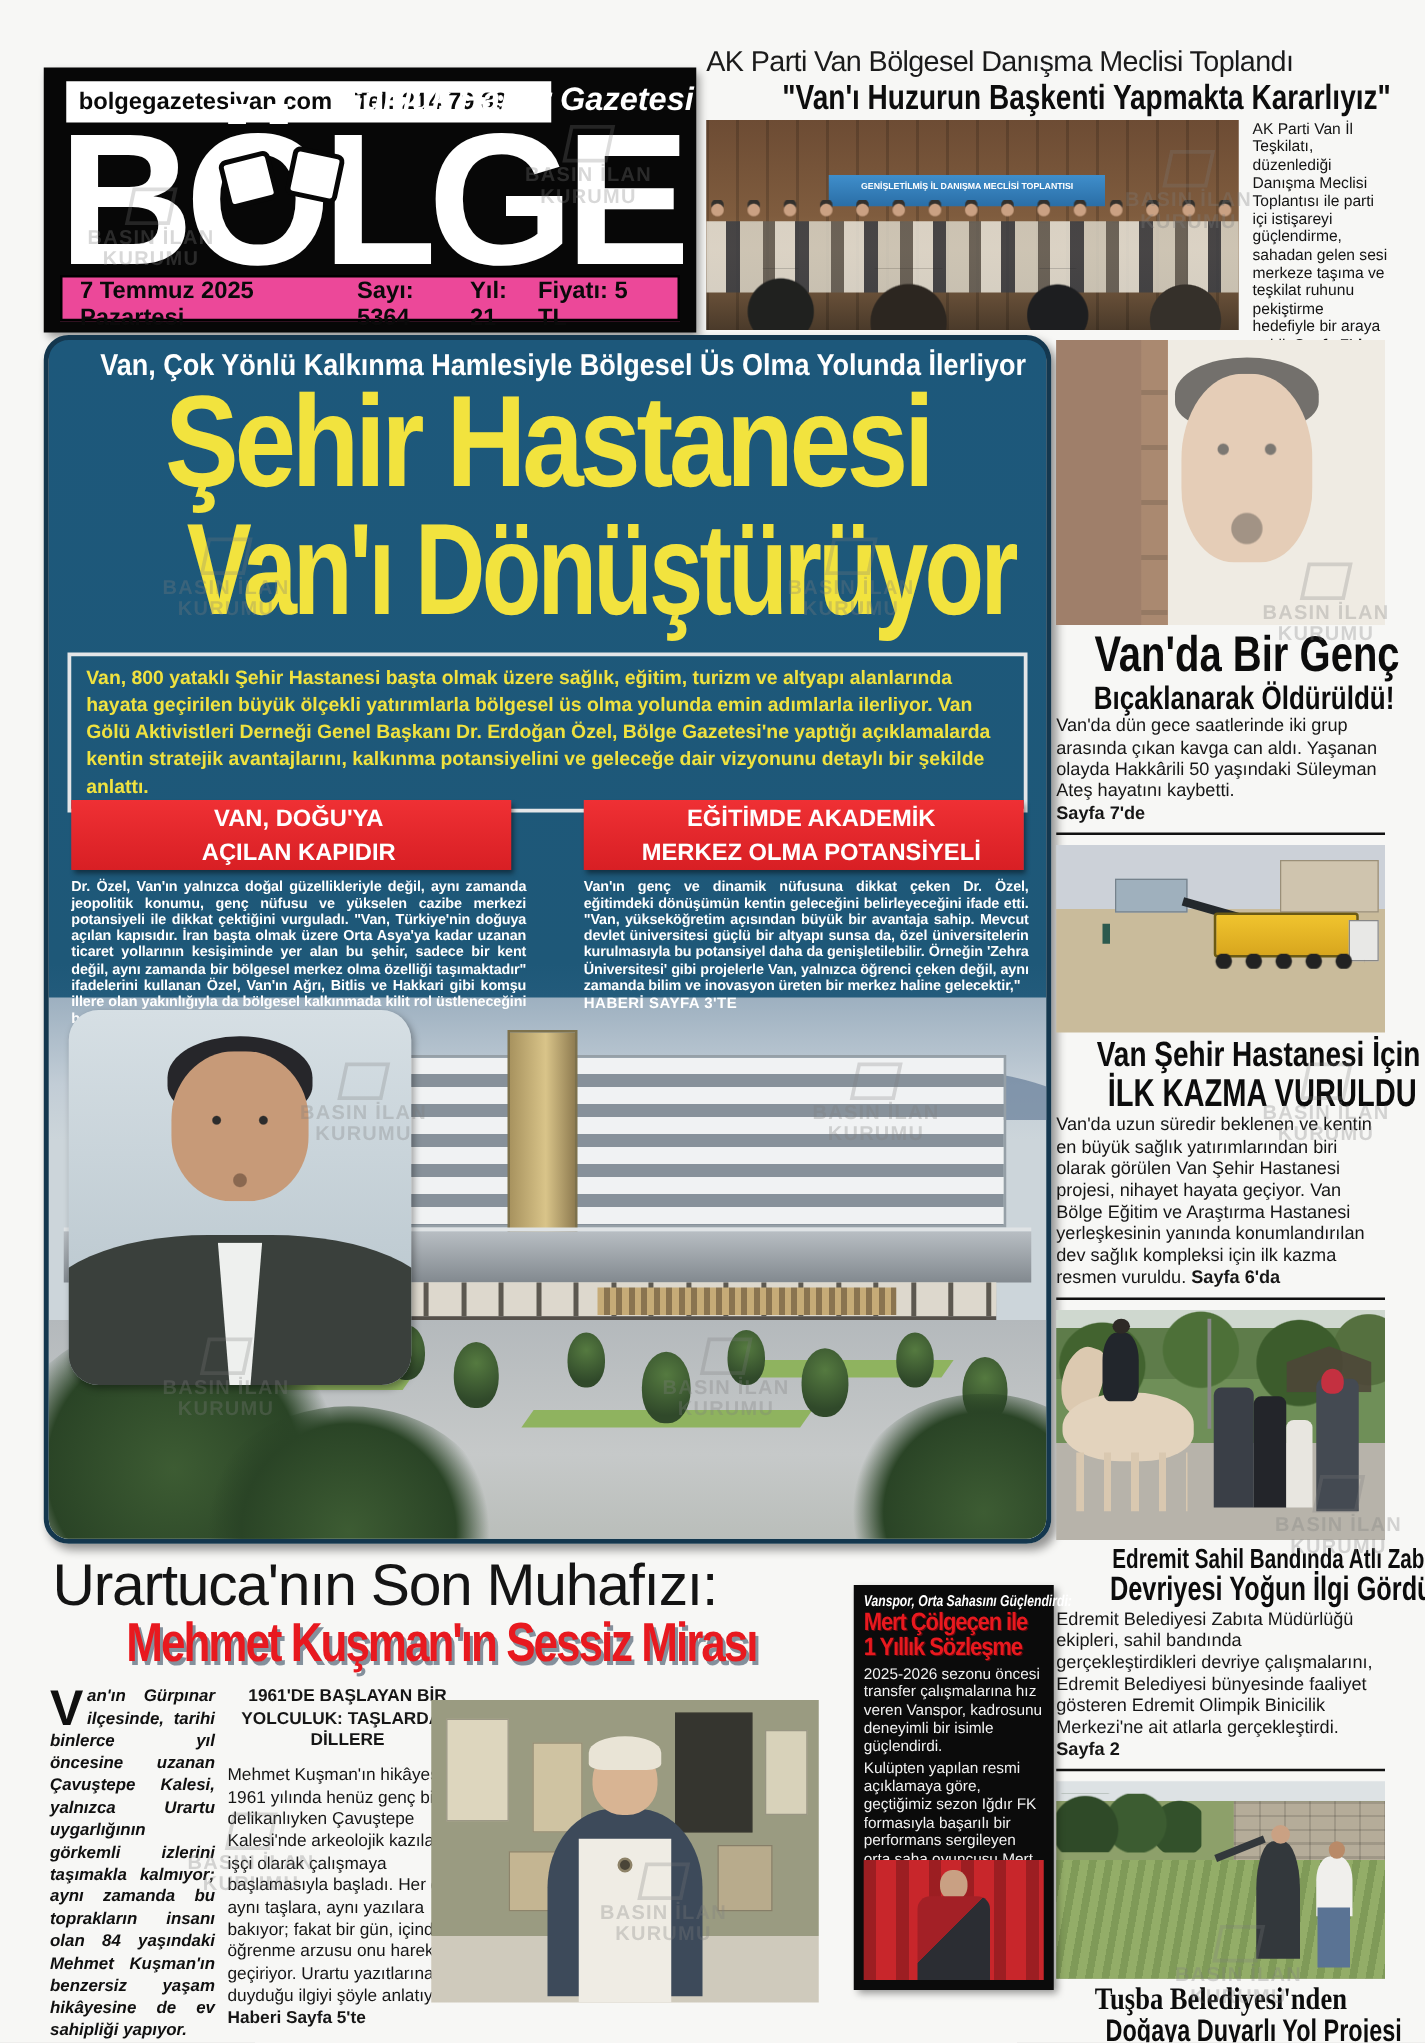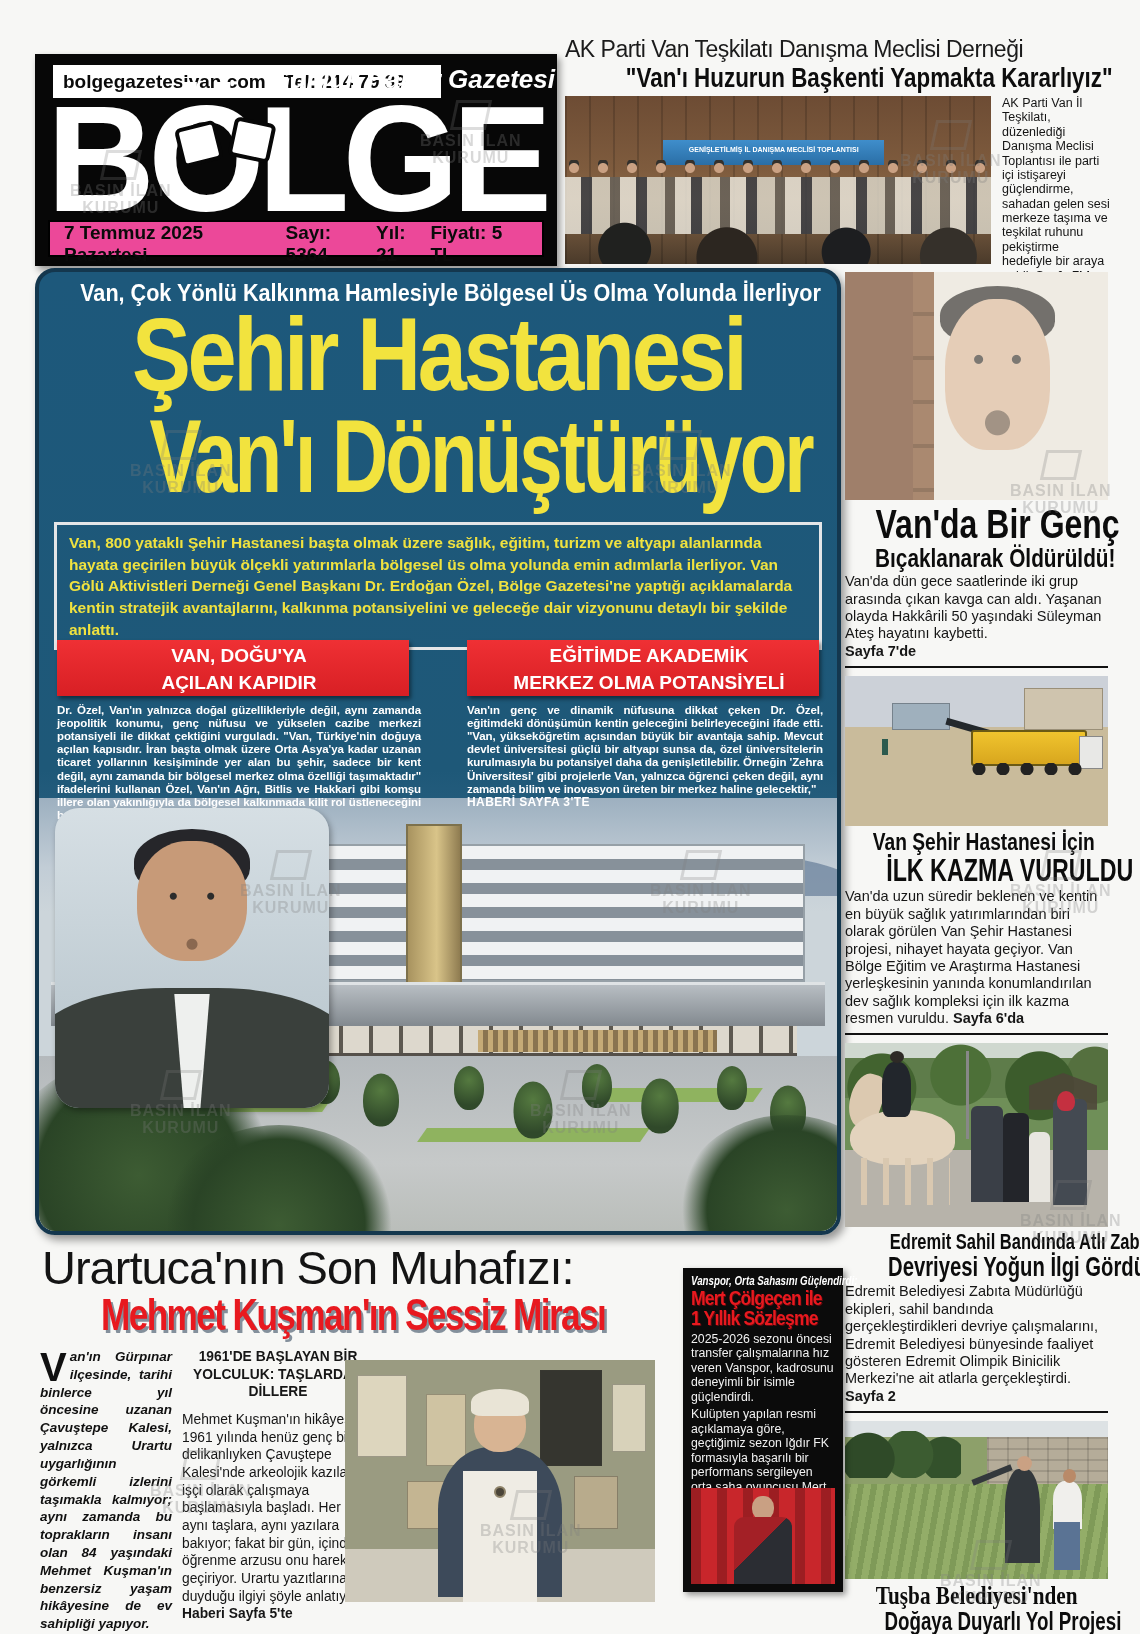--- a/index.html
+++ b/index.html
@@ -161,21 +161,21 @@
     <div class="lens" id="lens2" data-interactable="false"></div>
     <div id="mh-strip" data-interactable="false">
       <span data-interactable="false">7 Temmuz 2025 Pazartesi</span>
       <span data-interactable="false">Sayı: 5364</span>
       <span data-interactable="false">Yıl: 21</span>
       <span data-interactable="false">Fiyatı: 5 TL</span>
     </div>
   </div>
 
   <div id="topstory" data-interactable="false">
-    <div id="ts-kicker" data-interactable="false">AK Parti Van Teşkilatı Danışma Meclisi Derneği</div>
+    <div id="ts-kicker" data-interactable="false">AK Parti Van Bölgesel Danışma Meclisi Toplandı</div>
     <div id="ts-head" data-interactable="false"><span class="cn cx80" data-interactable="false">"Van'ı Huzurun Başkenti Yapmakta Kararlıyız"</span></div>
     <div id="ts-photo" data-interactable="false">
       <div class="slats" data-interactable="false"></div>
       <div class="banner" data-interactable="false">GENİŞLETİLMİŞ İL DANIŞMA MECLİSİ TOPLANTISI</div>
       <div class="row-heads" data-interactable="false"></div>
       <div class="row-shirts" data-interactable="false"></div>
       <div class="fg" data-interactable="false"></div>
     </div>
     <div id="ts-body" data-interactable="false">
       <span data-interactable="false">AK Parti Van İl Teşkilatı, düzenlediği Danışma Meclisi Toplantısı ile parti içi istişareyi güçlendirme, sahadan gelen sesi merkeze taşıma ve teşkilat ruhunu pekiştirme hedefiyle bir araya geldi.</span>
@@ -247,21 +247,21 @@
     <div class="sb-art" data-interactable="false">
       <div class="sb-photo" id="ph2" data-interactable="false">
         <div class="b1" data-interactable="false"></div>
         <div class="b2" data-interactable="false"></div>
         <div class="arm" data-interactable="false"></div>
         <div class="truck" data-interactable="false"></div>
         <div class="cab" data-interactable="false"></div>
         <div class="wheels" data-interactable="false"></div>
         <div class="worker" data-interactable="false"></div>
       </div>
-      <div class="sb-h" style="font-size:24px;" data-interactable="false"><span class="cn cx80" data-interactable="false">Van Şehir Hastanesi İçin</span></div>
+      <div class="sb-h" style="font-size:28px;" data-interactable="false"><span class="cn cx80" data-interactable="false">Van Şehir Hastanesi İçin</span></div>
       <div class="sb-h" style="font-size:31px;" data-interactable="false"><span class="cn cx75" data-interactable="false">İLK KAZMA VURULDU</span></div>
       <p class="sb-body" data-interactable="false"><span class="ind" data-interactable="false">Van'da uzun süredir beklenen ve kentin en büyük sağlık yatırımlarından biri olarak görülen Van Şehir Hastanesi projesi, nihayet hayata geçiyor. Van Bölge Eğitim ve Araştırma Hastanesi yerleşkesinin yanında konumlandırılan dev sağlık kompleksi için ilk kazma resmen vuruldu.</span>
         <b data-interactable="false">Sayfa 6'da</b></p>
     </div>
     <div class="sb-hr" data-interactable="false"></div>
 
     <div class="sb-art" data-interactable="false">
       <div class="sb-photo" id="ph3" data-interactable="false">
         <div class="fol" data-interactable="false"></div>
         <div class="house" data-interactable="false"></div>

